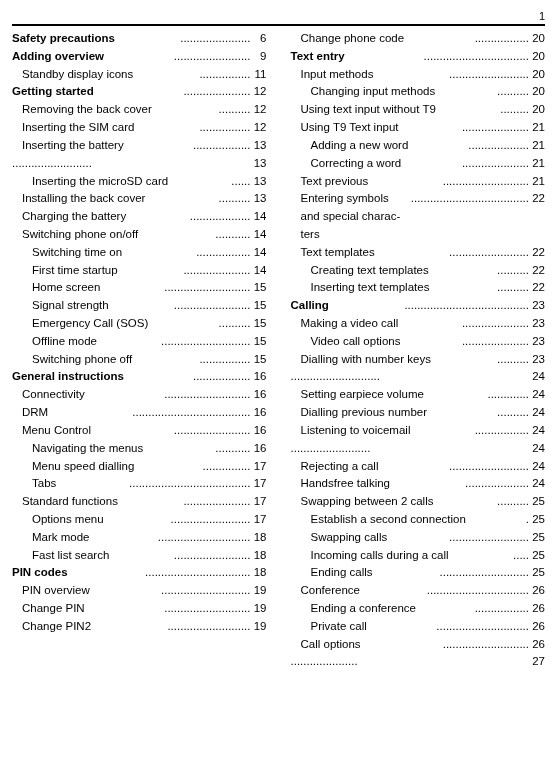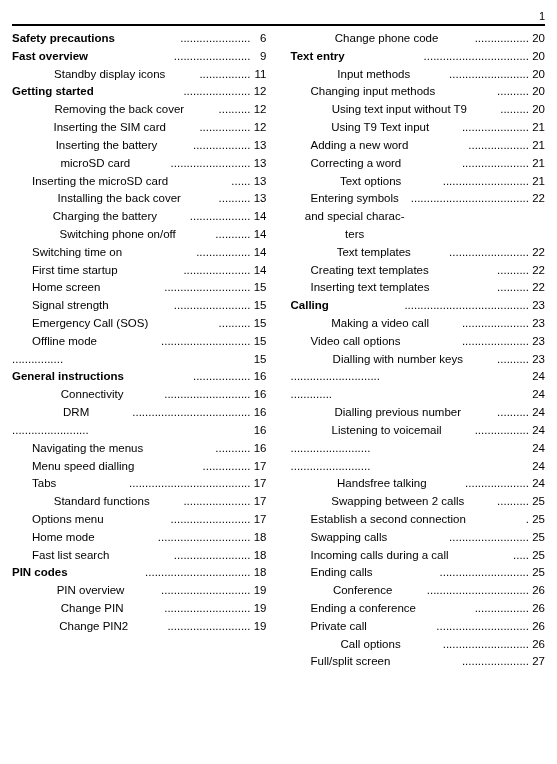--- a/index.html
+++ b/index.html
@@ -48,40 +48,39 @@
     .toc-item .page-num {
       flex: 0 0 auto;
       text-align: right;
       min-width: 16px;
     }
     .toc-item.bold .title {
       font-weight: bold;
     }
     .toc-item.indent1 .title {
       padding-left: 10px;
-      text-align: center;
     }
     .toc-item.indent2 .title {
       padding-left: 20px;
     }
   </style>
 </head>
 <body>
 
 <div class="page-number">1</div>
 
 <div class="toc-container">
   <div class="col" id="left-col">
       <div class="toc-item bold">
         <span class="title">Safety precautions</span>
         <span class="dots">......................</span>
         <span class="page-num">6</span>
       </div>
       <div class="toc-item bold">
-        <span class="title">Fast overview</span>
+        <span class="title">Adding overview</span>
         <span class="dots">........................</span>
         <span class="page-num">9</span>
       </div>
       <div class="toc-item indent1">
         <span class="title">Standby display icons</span>
         <span class="dots">................</span>
         <span class="page-num">11</span>
       </div>
       <div class="toc-item bold">
         <span class="title">Getting started</span>
@@ -97,21 +96,20 @@
         <span class="title">Inserting the SIM card</span>
         <span class="dots">................</span>
         <span class="page-num">12</span>
       </div>
       <div class="toc-item indent1">
         <span class="title">Inserting the battery</span>
         <span class="dots">..................</span>
         <span class="page-num">13</span>
       </div>
       <div class="toc-item indent1">
-        <span class="title">microSD card</span>
         <span class="dots">.........................</span>
         <span class="page-num">13</span>
       </div>
       <div class="toc-item indent2">
         <span class="title">Inserting the microSD card</span>
         <span class="dots">......</span>
         <span class="page-num">13</span>
       </div>
       <div class="toc-item indent1">
         <span class="title">Installing the back cover</span>
@@ -152,39 +150,41 @@
         <span class="title">Emergency Call (SOS)</span>
         <span class="dots">..........</span>
         <span class="page-num">15</span>
       </div>
       <div class="toc-item indent2">
         <span class="title">Offline mode</span>
         <span class="dots">............................</span>
         <span class="page-num">15</span>
       </div>
       <div class="toc-item indent2">
+        <span class="title">Switching phone off</span>
         <span class="dots">................</span>
         <span class="page-num">15</span>
       </div>
       <div class="toc-item bold">
         <span class="title">General instructions</span>
         <span class="dots">..................</span>
         <span class="page-num">16</span>
       </div>
       <div class="toc-item indent1">
         <span class="title">Connectivity</span>
         <span class="dots">...........................</span>
         <span class="page-num">16</span>
       </div>
       <div class="toc-item indent1">
         <span class="title">DRM</span>
         <span class="dots">.....................................</span>
         <span class="page-num">16</span>
       </div>
       <div class="toc-item indent1">
+        <span class="title">Menu Control</span>
         <span class="dots">........................</span>
         <span class="page-num">16</span>
       </div>
       <div class="toc-item indent2">
         <span class="title">Navigating the menus</span>
         <span class="dots">...........</span>
         <span class="page-num">16</span>
       </div>
       <div class="toc-item indent2">
         <span class="title">Menu speed dialling</span>
@@ -200,21 +200,21 @@
         <span class="title">Standard functions</span>
         <span class="dots">.....................</span>
         <span class="page-num">17</span>
       </div>
       <div class="toc-item indent2">
         <span class="title">Options menu</span>
         <span class="dots">.........................</span>
         <span class="page-num">17</span>
       </div>
       <div class="toc-item indent2">
-        <span class="title">Home mode</span>
+        <span class="title">Mark mode</span>
         <span class="dots">.............................</span>
         <span class="page-num">18</span>
       </div>
       <div class="toc-item indent2">
         <span class="title">Fast list search</span>
         <span class="dots">........................</span>
         <span class="page-num">18</span>
       </div>
       <div class="toc-item bold">
         <span class="title">PIN codes</span>
@@ -272,21 +272,21 @@
         <span class="title">Adding a new word</span>
         <span class="dots">...................</span>
         <span class="page-num">21</span>
       </div>
       <div class="toc-item indent2">
         <span class="title">Correcting a word</span>
         <span class="dots">.....................</span>
         <span class="page-num">21</span>
       </div>
       <div class="toc-item indent1">
-        <span class="title">Text options</span>
+        <span class="title">Text previous</span>
         <span class="dots">...........................</span>
         <span class="page-num">21</span>
       </div>
       <div class="toc-item indent1">
         <span class="title">Entering symbols and special charac-ters</span>
         <span class="dots">.....................................</span>
         <span class="page-num">22</span>
       </div>
       <div class="toc-item indent1">
         <span class="title">Text templates</span>
@@ -321,38 +321,40 @@
       <div class="toc-item indent1">
         <span class="title">Dialling with number keys</span>
         <span class="dots">..........</span>
         <span class="page-num">23</span>
       </div>
       <div class="toc-item indent1">
         <span class="dots">............................</span>
         <span class="page-num">24</span>
       </div>
       <div class="toc-item indent1">
+        <span class="title">Setting earpiece volume</span>
         <span class="dots">.............</span>
         <span class="page-num">24</span>
       </div>
       <div class="toc-item indent1">
         <span class="title">Dialling previous number</span>
         <span class="dots">..........</span>
         <span class="page-num">24</span>
       </div>
       <div class="toc-item indent1">
         <span class="title">Listening to voicemail</span>
         <span class="dots">.................</span>
         <span class="page-num">24</span>
       </div>
       <div class="toc-item indent1">
         <span class="dots">.........................</span>
         <span class="page-num">24</span>
       </div>
       <div class="toc-item indent1">
+        <span class="title">Rejecting a call</span>
         <span class="dots">.........................</span>
         <span class="page-num">24</span>
       </div>
       <div class="toc-item indent1">
         <span class="title">Handsfree talking</span>
         <span class="dots">....................</span>
         <span class="page-num">24</span>
       </div>
       <div class="toc-item indent1">
         <span class="title">Swapping between 2 calls</span>
@@ -393,18 +395,17 @@
         <span class="title">Private call</span>
         <span class="dots">.............................</span>
         <span class="page-num">26</span>
       </div>
       <div class="toc-item indent1">
         <span class="title">Call options</span>
         <span class="dots">...........................</span>
         <span class="page-num">26</span>
       </div>
       <div class="toc-item indent2">
-        <span class="title">Full/split screen</span>
         <span class="dots">.....................</span>
         <span class="page-num">27</span>
       </div>
     </div>
 </div>
 
 </body></html>

